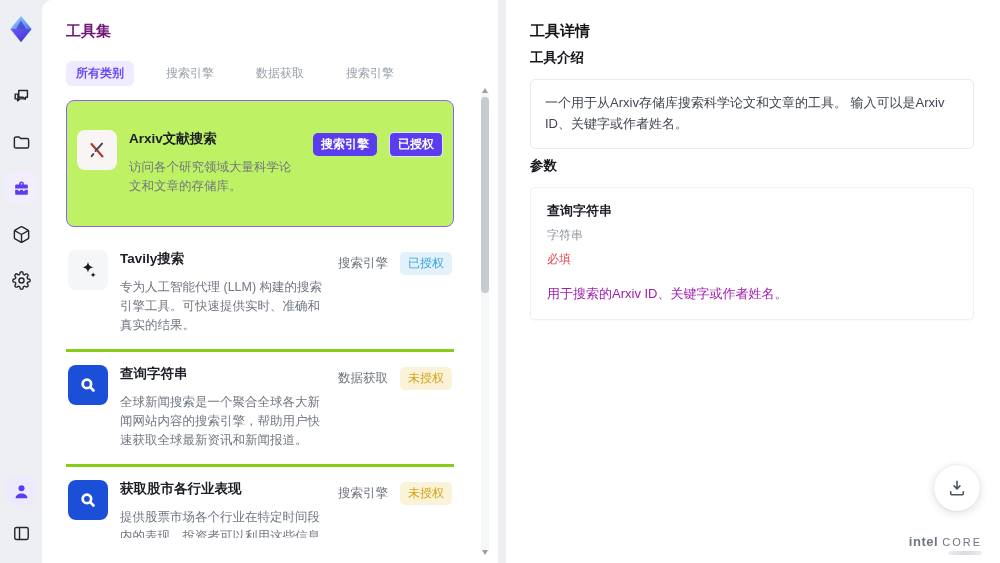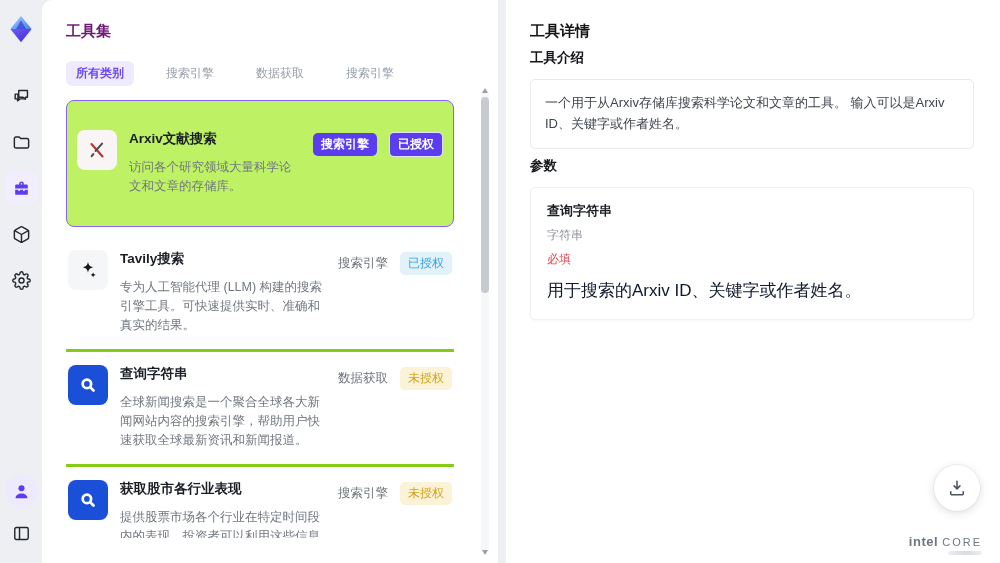--- a/index.html
+++ b/index.html
@@ -80,21 +80,21 @@
     padding:13px 14px; font-size:13px; color:#40454f; line-height:1.6; background:#fff;
   }
   .param-card {
     margin-top:12px; border:1px solid #f0f0f3; border-radius:5px;
     padding:14px 16px 16px; background:#fff; box-shadow:0 1px 2px rgba(20,22,28,.03);
   }
   .param-head { display:flex; align-items:baseline; gap:7px;flex-direction:column; }
   .param-name { font-size:13px; font-weight:bold; color:#1b1e24; }
   .param-type { font-size:12px; color:#8a9099; }
   .param-required { font-size:12px; color:#e5484d; }
-  .param-desc { font-size:17px; color:#0f172a; margin-top:10px; line-height:1.5; }
+  .param-desc { font-size:13px; color:#a21caf; margin-top:16px; line-height:1.5; }
 
   
   .fab {
     position:absolute; right:20px; bottom:52px; width:46px; height:46px; border-radius:50%;
     background:#fff; box-shadow:0 2px 10px rgba(25,28,35,.14), 0 0 0 1px rgba(25,28,35,.04);
     display:flex; align-items:center; justify-content:center; cursor:pointer; z-index:9;
   }
   .fab svg { width:20px; height:20px; }
   .intel {
     position:absolute; right:18px; bottom:8px; z-index:9; text-align:center;

